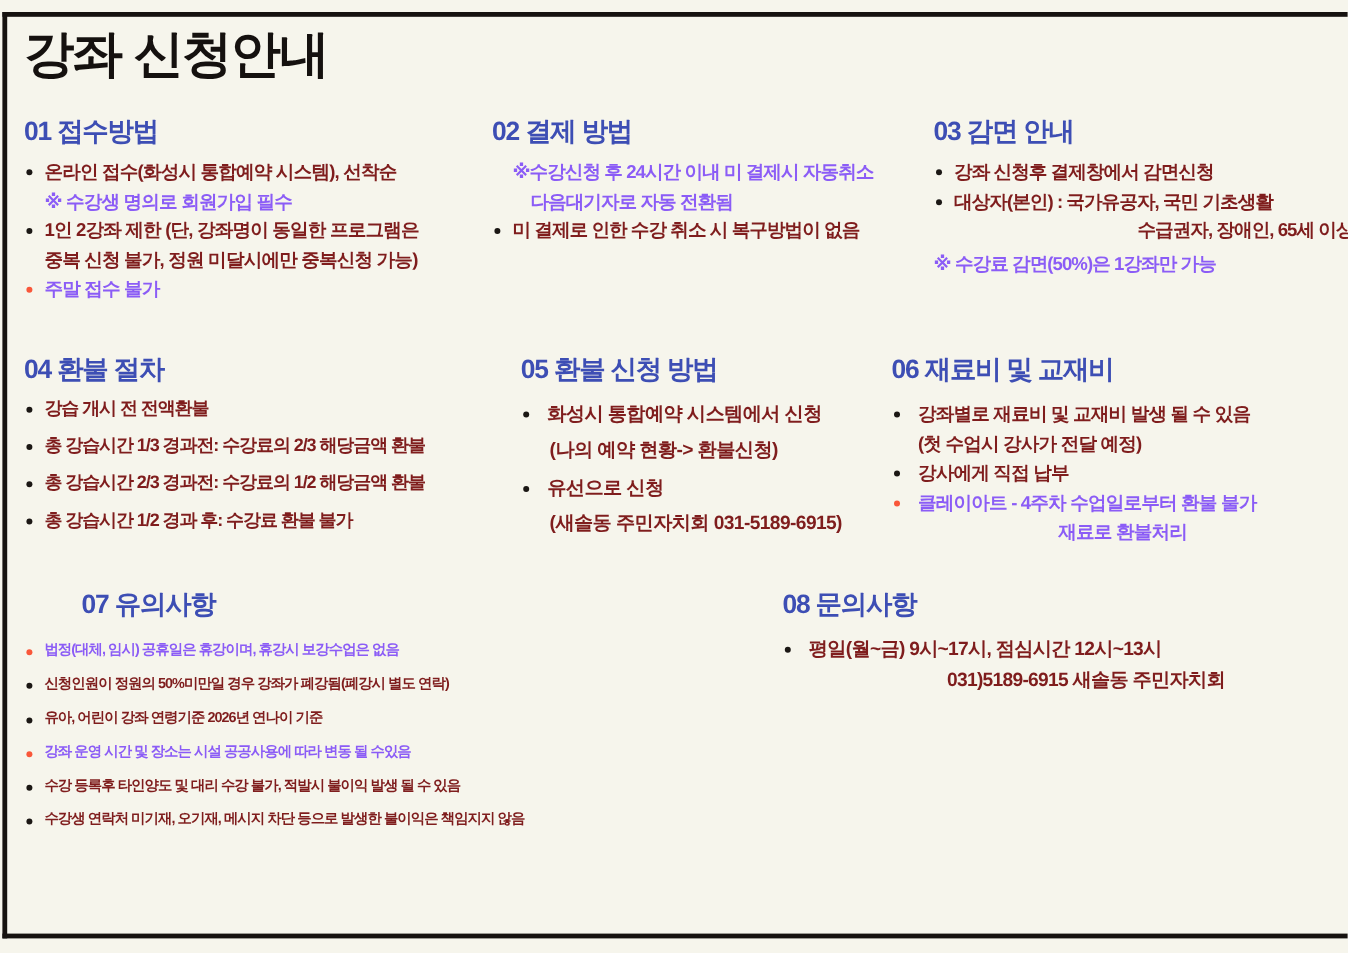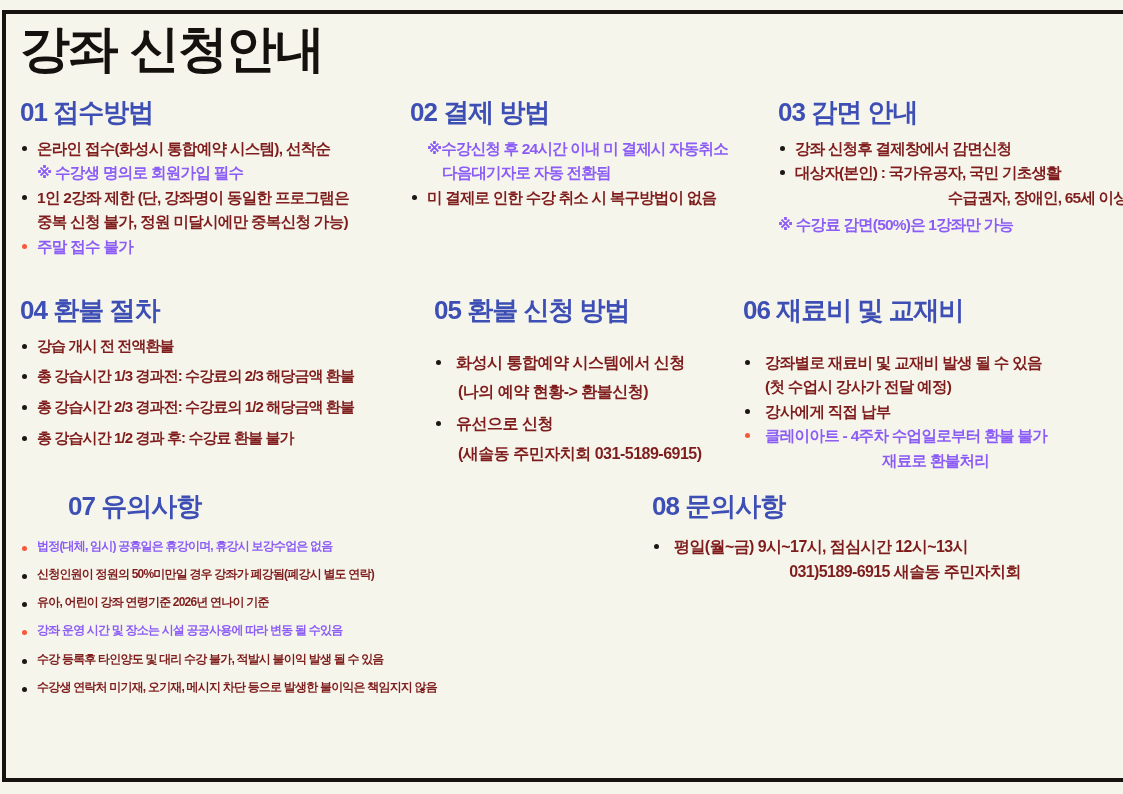--- a/index.html
+++ b/index.html
@@ -32,36 +32,36 @@
     position: relative;
     width: 100%;
     height: 100%;
   }
 
   
   .poster-title {
     position: absolute;
     left: 14px;
     top: 8px;
-    font-size: 50px;
+    font-size: 42px;
     font-weight: 900;
     color: #15110F;
     letter-spacing: -1.5px;
     line-height: 1.1;
     white-space: nowrap;
   }
 
   
   .section {
     position: absolute;
     box-sizing: border-box;
   }
 
   .sec-head {
-    font-size: 26px;
+    font-size: 22px;
     font-weight: 900;
     color: #3D4EB4;
     letter-spacing: -1px;
     line-height: 1.1;
     white-space: nowrap;
     margin: 0 0 10px 0;
   }
 
   .items {
     list-style: none;
@@ -115,21 +115,21 @@
   
   #sec04 .item { font-size: 15px; letter-spacing: -0.9px; }
   #sec05 .item, #sec05 .sub { font-size: 16px; letter-spacing: -0.5px; }
   #sec05 .item { margin-bottom: 5px; }
   #sec06 .item, #sec06 .sub { font-size: 15.5px; }
   #sec07 .item { font-size: 12px; letter-spacing: -0.8px; margin-bottom: 10px; }
   #sec08 .item, #sec08 .sub { font-size: 16px; letter-spacing: -0.6px; }
   #sec03 .item, #sec03 .sub { font-size: 15.5px; letter-spacing: -0.8px; }
   #sec02 .item, #sec02 .sub { font-size: 15.5px; letter-spacing: -0.8px; }
 
-  #sec05 .sec-head, #sec06 .sec-head { margin-bottom: 26px; }
+  #sec05 .sec-head, #sec06 .sec-head { margin-bottom: 14px; }
   #sec07 .sec-head { margin-bottom: 16px; margin-left: 48px; }
   #sec08 .sec-head { margin-bottom: 14px; }
 </style>
 </head>
 <body>
 
 <div class="poster">
   <div class="inner">
 
     <div class="poster-title">강좌 신청안내</div>

